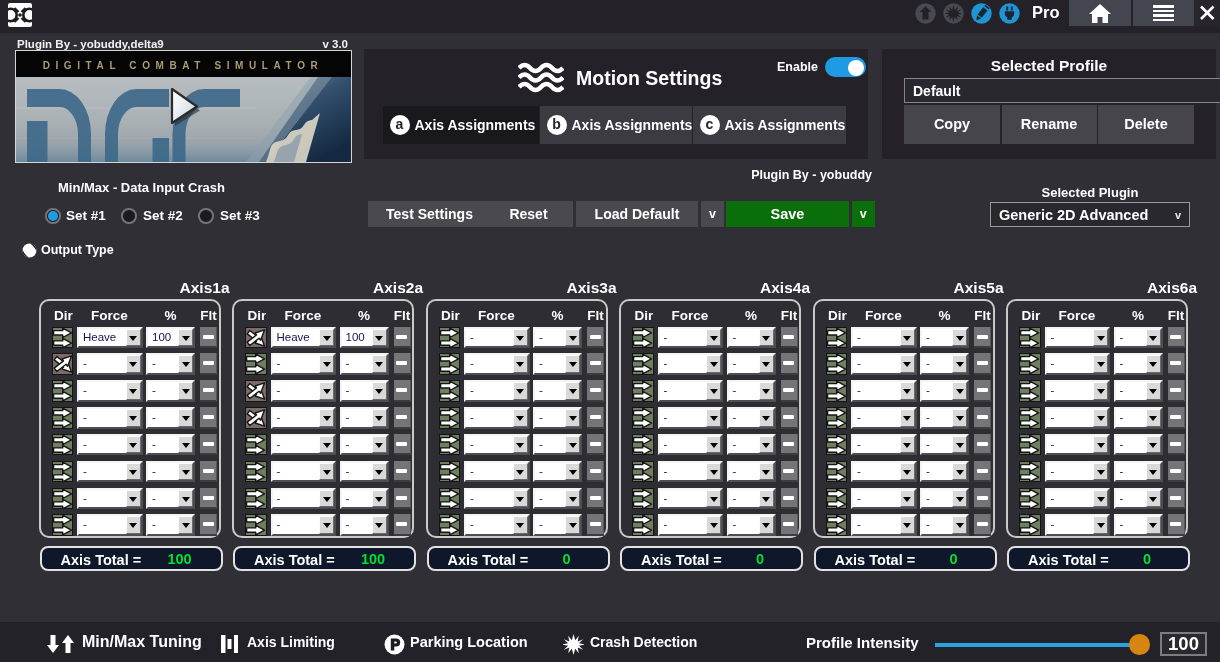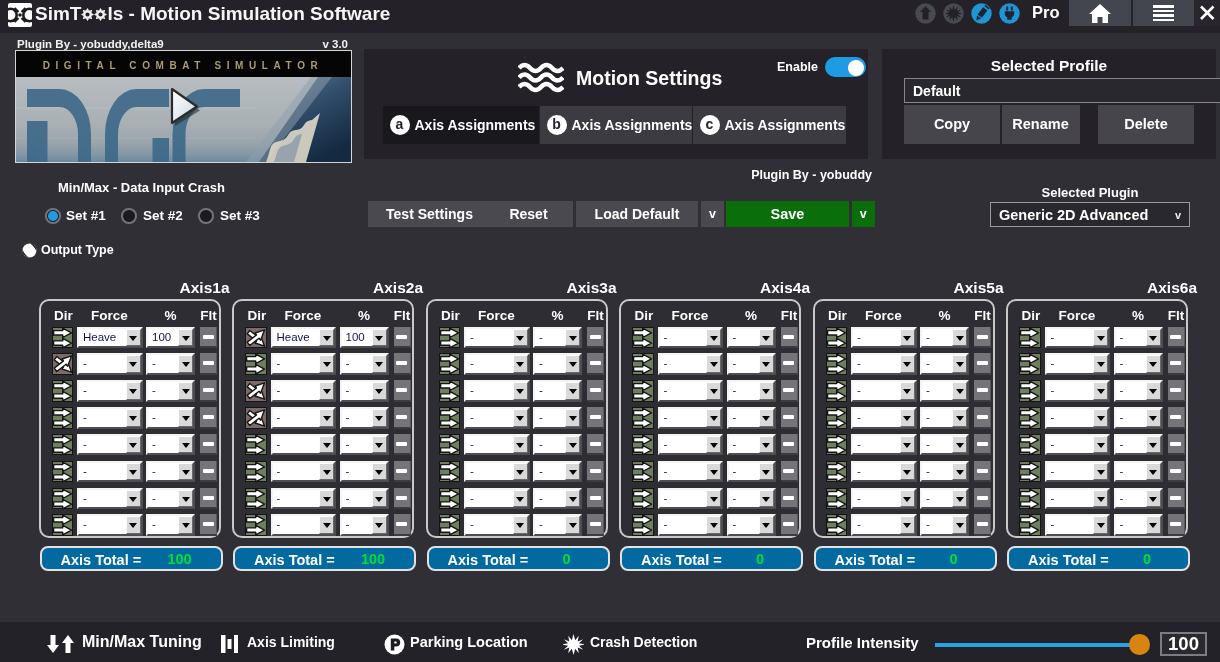--- a/index.html
+++ b/index.html
@@ -56,21 +56,21 @@
 .dirb { position:absolute; width:21.5px; height:21.5px; border:1px solid #141414; }
 .dg { background:#6e7f60; }
 .dx { background:#7d6b68; }
 .dirb svg { position:absolute; left:-1px; top:-1px; }
 .cb { position:absolute; background:#fff; border:2px solid; border-color:#f4f4f4 #4e4e52 #4e4e52 #f4f4f4; }
 .cbt { position:absolute; left:4px; top:2px; font-size:11.5px; color:#141452; }
 .cbb { position:absolute; right:0; top:0; width:15px; height:100%; background:#d9d9d9; border:1px solid; border-color:#fdfdfd #6a6a6a #6a6a6a #fdfdfd; }
 .tri { position:absolute; left:2.5px; top:6px; width:0; height:0; border:4.5px solid transparent; border-top:5.5px solid #000; }
 .flt { position:absolute; width:17px; height:21.5px; background:#757479; border-bottom:2px solid #3c3c40; border-right:1px solid #58585c; }
 .flt span { position:absolute; left:2.5px; top:8px; width:11px; height:4px; background:#fff; border-radius:1px; }
-.axtotal { position:absolute; border:2px solid #e2e2e2; border-radius:8px; background:#0369a1; }
+.axtotal { position:absolute; border:2px solid #e2e2e2; border-radius:8px; background:#0f172a; }
 .atl { position:absolute; left:19px; top:3.5px; font-size:14.5px; font-weight:bold; color:#fff; }
 .atv { position:absolute; left:108px; top:3px; width:60px; text-align:center; font-size:14.5px; font-weight:bold; color:#00e033; }
 
 
 #ftr { position:absolute; left:0; top:622px; width:1220px; height:40px; background:#242229; }
 .fitem { position:absolute; top:634px; font-size:14.5px; font-weight:bold; color:#fff; white-space:nowrap; }
 #slider { position:absolute; left:935px; top:643px; width:210px; height:3.5px; background:#29a3e3; }
 #thumb { position:absolute; left:1129px; top:634px; width:20.5px; height:20.5px; border-radius:50%; background:#d68511; }
 #ibox { position:absolute; left:1160px; top:632px; width:47px; height:24px; border:2px solid #7c7c84; background:#2a292e; text-align:center; line-height:20px; font-size:18.5px; font-weight:bold; color:#fff; }
 </style></head>
@@ -81,33 +81,20 @@
 <rect x="0" y="0" width="24" height="24" rx="2" fill="#fdfdfd"></rect>
 <g fill="none" stroke="#1c1c1c" stroke-width="2.6">
 <circle cx="2.5" cy="12" r="6.2"></circle>
         <circle cx="21.5" cy="12" r="6.2"></circle>
 </g>
 <g stroke="#1c1c1c" stroke-width="2.2">
 <path d="M6.5 5 l4 4 M6.5 19 l4-4 M17.5 5 l-4 4 M17.5 19 l-4-4"></path>
 </g>
 <circle cx="12" cy="12" r="1.8" fill="#1c1c1c"></circle>
 </svg>
-<div class="title">SimT<svg width="13" height="13" viewBox="0 0 20 20" style="display:inline-block;vertical-align:-1px">
-        <g fill="#f2f2f2">
-          <path d="M10 0 l2 3 h-4 z M10 20 l-2-3 h4 z M0 10 l3-2 v4 z M20 10 l-3 2 v-4 z M2.9 2.9 l3.6 .7 l-2.9 2.9 z M17.1 2.9 l-.7 3.6 l-2.9-2.9 z M2.9 17.1 l.7-3.6 l2.9 2.9 z M17.1 17.1 l-3.6-.7 l2.9-2.9 z"></path>
-          <circle cx="10" cy="10" r="7" fill="#f2f2f2"></circle>
-          <circle cx="10" cy="10" r="3.2" fill="#242328"></circle>
-        </g>
-      </svg><svg width="13" height="13" viewBox="0 0 20 20" style="display:inline-block;vertical-align:-1px">
-        <g fill="#f2f2f2">
-          <path d="M10 0 l2 3 h-4 z M10 20 l-2-3 h4 z M0 10 l3-2 v4 z M20 10 l-3 2 v-4 z M2.9 2.9 l3.6 .7 l-2.9 2.9 z M17.1 2.9 l-.7 3.6 l-2.9-2.9 z M2.9 17.1 l.7-3.6 l2.9 2.9 z M17.1 17.1 l-3.6-.7 l2.9-2.9 z"></path>
-          <circle cx="10" cy="10" r="7" fill="#f2f2f2"></circle>
-          <circle cx="10" cy="10" r="3.2" fill="#242328"></circle>
-        </g>
-      </svg>ls - Motion Simulation Software</div>
 <div class="cico" style="left:915px"><svg width="21" height="21" viewBox="0 0 21 21">
         <circle cx="10.5" cy="10.5" r="10.2" fill="#494951"></circle>
         <path fill="#232127" d="M10.5 3.2 L16.2 9 h-2.7 v7.6 h-6 V9 H4.8 z"></path>
       </svg></div>
 <div class="cico" style="left:943px"><svg width="21" height="21" viewBox="0 0 21 21">
         <circle cx="10.5" cy="10.5" r="10.2" fill="#494951"></circle>
         <path fill="#232127" d="M10.5 2 l1.3 5 l3-3.6 l-.9 4.6 l4.4-1.7 l-3.4 3.2 l4.6 1 l-4.6 1 l3.4 3.2 l-4.4-1.7 l.9 4.6 l-3-3.6 l-1.3 5 l-1.3-5 l-3 3.6 l.9-4.6 l-4.4 1.7 l3.4-3.2 l-4.6-1 l4.6-1 l-3.4-3.2 l4.4 1.7 l-.9-4.6 l3 3.6 z"></path>
       </svg></div>
 <div class="cico" style="left:971px"><svg width="21" height="21" viewBox="0 0 21 21">
         <circle cx="10.5" cy="10.5" r="10.2" fill="#1f95d4"></circle>
@@ -208,21 +195,21 @@
     <div class="tx">Axis Assignments</div>
   </div>
 
 <div id="ppanel"></div>
 <div id="ptitle">Selected Profile</div>
 <div id="pdrop">
     <span class="t">Default</span>
     <span class="v">v</span>
   </div>
 <div class="pbtn" style="left:904px;width:96px">Copy</div>
-<div class="pbtn" style="left:1001.5px;width:78px">Rename</div>
+<div class="pbtn" style="left:1001.5px;width:95px">Rename</div>
 <div class="pbtn" style="left:1098px;width:96px">Delete</div>
 
 <div id="mmds">Min/Max - Data Input Crash</div>
 <div class="radio sel" style="left:45px"></div>
 <div class="rlab" style="left:66px">Set #1</div>
 <div class="radio" style="left:121px"></div>
 <div class="rlab" style="left:143px">Set #2</div>
 <div class="radio" style="left:198px"></div>
 <div class="rlab" style="left:220px">Set #3</div>
 

